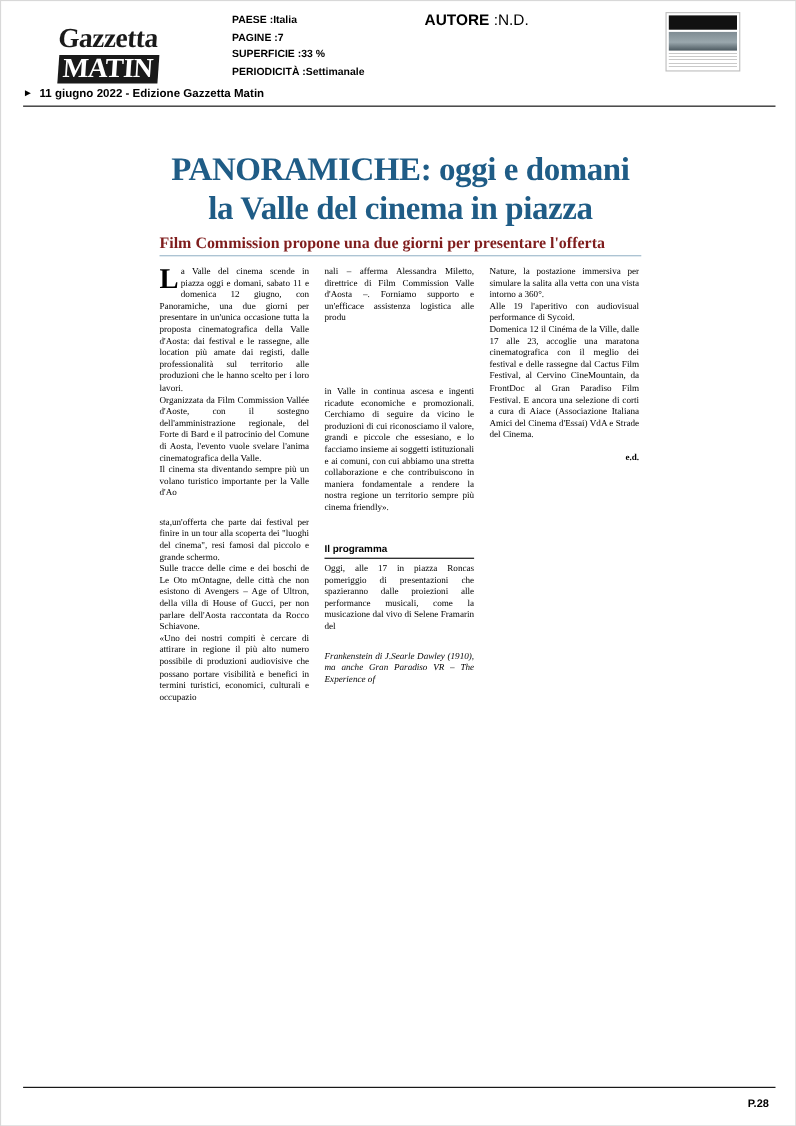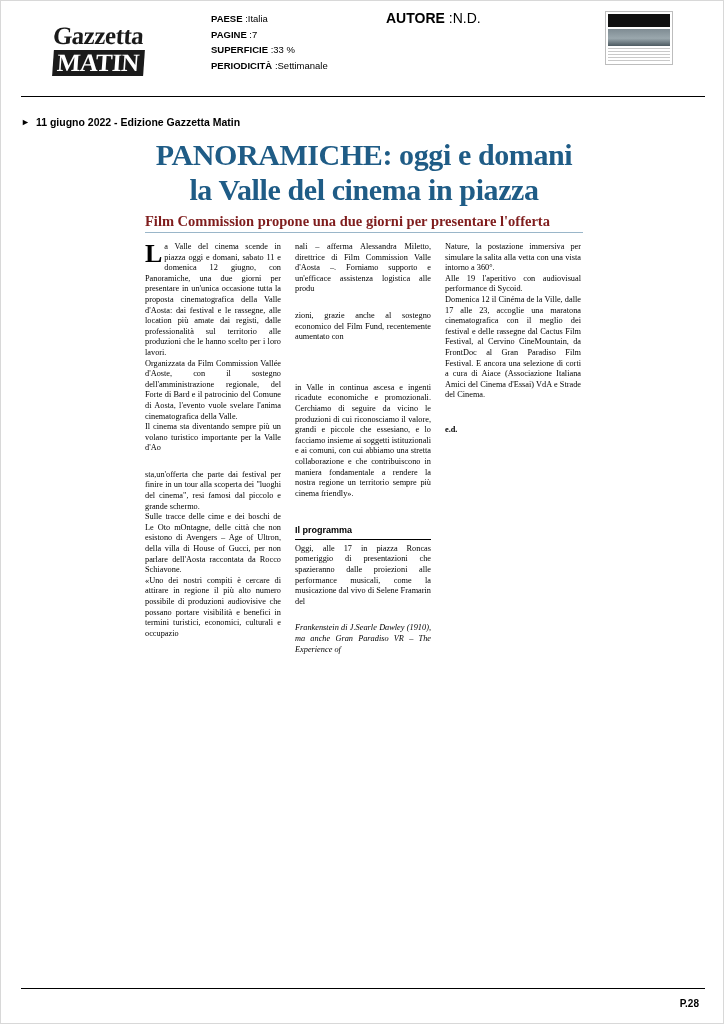--- a/index.html
+++ b/index.html
@@ -69,21 +69,21 @@
     position: absolute;
     left: 210px;
     top: 10px;
     font-family: "Liberation Sans", sans-serif;
     font-size: 9.5px;
     line-height: 15.5px;
     color: #000;
   }
   .meta .row { white-space: nowrap; }
   .meta .lbl { font-weight: bold; }
-  .meta .val { font-weight: normal; }
+  .meta .val { font-weight: bold; }
 
   .meta-right {
     position: absolute;
     left: 385px;
     top: 10px;
     font-family: "Liberation Sans", sans-serif;
     font-size: 14px;
     line-height: 15.5px;
   }
   .meta-right .lbl { font-weight: bold; }
@@ -118,21 +118,20 @@
   }
 
   .dateline {
     position: absolute;
     left: 20px;
     top: 78px;
     font-family: "Liberation Sans", sans-serif;
     font-size: 10.5px;
     font-weight: bold;
     color: #000;
-    margin-top: 37px;
   }
   .dateline .arrow {
     display: inline-block;
     margin-right: 6px;
     font-size: 9px;
     transform: translateY(-1px);
   }
   .header-rule {
     position: absolute;
     left: 20px;
@@ -216,24 +215,24 @@
     margin: 17px 0 3px 0;
   }
   .section-rule {
     height: 1px;
     background: #000;
     margin-bottom: 4px;
   }
   .ital { font-style: italic; }
 
   .signature {
-    text-align: left;
+    text-align: right;
     font-weight: bold;
     font-size: 8.3px;
-    margin-top: 24px;
+    margin-top: 10px;
   }
 
   .footer-rule {
     position: absolute;
     left: 20px;
     bottom: 34px;
     width: 684px;
     height: 1px;
     background: #000;
   }
@@ -315,21 +314,20 @@
         <p>Il cinema sta diventando sempre più un volano turistico importante per la Valle d'Ao</p>
         <div class="gap-md"></div>
         <p>sta,un'offerta che parte dai festival per finire in un tour alla scoperta dei "luoghi del cinema", resi famosi dal piccolo e grande schermo.</p>
         <p>Sulle tracce delle cime e dei boschi de Le Oto mOntagne, delle città che non esistono di Avengers – Age of Ultron, della villa di House of Gucci, per non parlare dell'Aosta raccontata da Rocco Schiavone.</p>
         <p>«Uno dei nostri compiti è cercare di attirare in regione il più alto numero possibile di produzioni audiovisive che possano portare visibilità e benefici in termini turistici, economici, culturali e occupazio</p>
       </div>
 
       <div class="col">
         <p>nali – afferma Alessandra Miletto, direttrice di Film Commission Valle d'Aosta –. Forniamo supporto e un'efficace assistenza logistica alle produ</p>
         <div class="gap-md"></div>
-        <p>zioni, grazie anche al sostegno economico del Film Fund, recentemente aumentato con</p>
         <div class="gap-lg"></div>
         <div class="gap-md"></div>
         <p>in Valle in continua ascesa e ingenti ricadute economiche e promozionali. Cerchiamo di seguire da vicino le produzioni di cui riconosciamo il valore, grandi e piccole che essesiano, e lo facciamo insieme ai soggetti istituzionali e ai comuni, con cui abbiamo una stretta collaborazione e che contribuiscono in maniera fondamentale a rendere la nostra regione un territorio sempre più cinema friendly».</p>
 
         <div class="gap-sm"></div>
         <div class="section-head">Il programma</div>
         <div class="section-rule"></div>
 
         <p>Oggi, alle 17 in piazza Roncas pomeriggio di presentazioni che spazieranno dalle proiezioni alle performance musicali, come la musicazione dal vivo di Selene Framarin del</p>
         <div class="gap-md"></div>

